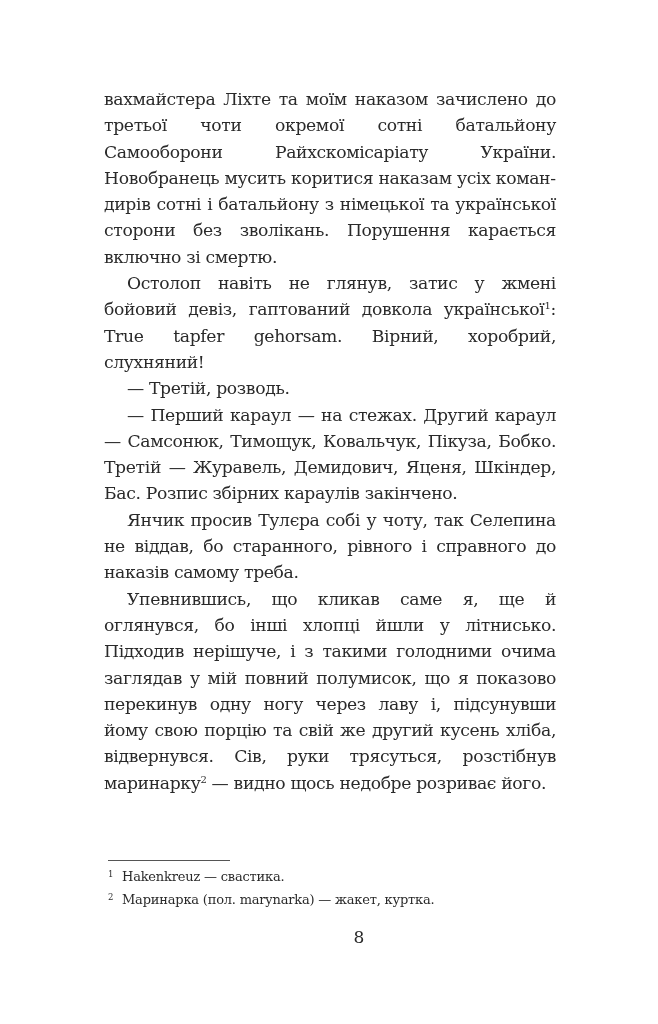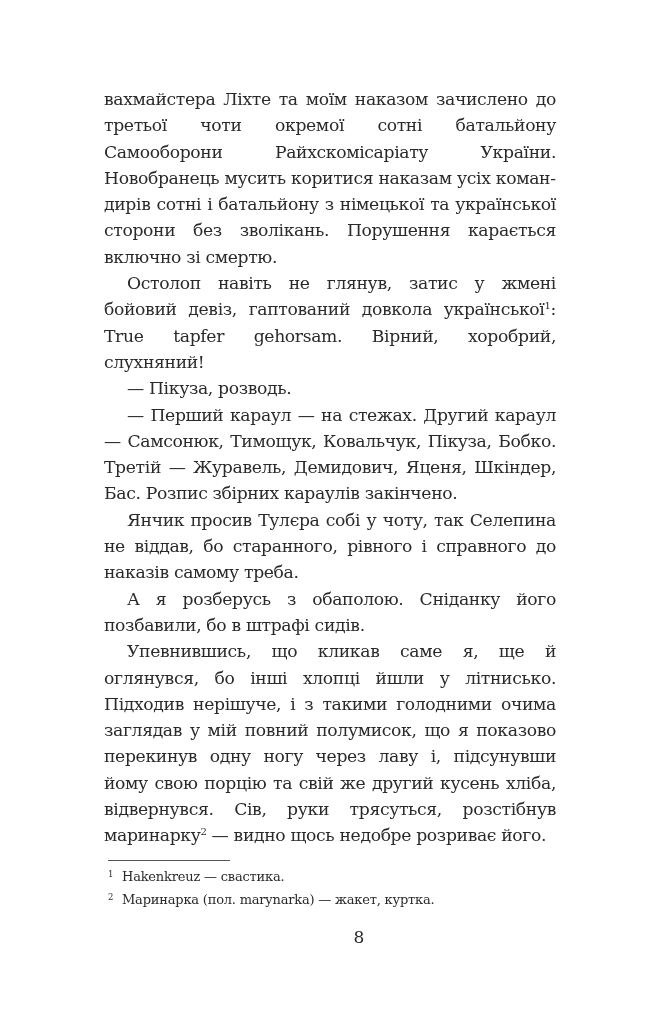--- a/index.html
+++ b/index.html
@@ -78,24 +78,23 @@
       font-size: 17px;
       margin-left: 30px;
     }
   </style>
 </head>
 <body>
 
 <div class="page body-text">
   <p class="para no-indent">вахмайстера Ліхте та моїм наказом зачислено до третьої чоти окремої сотні батальйону Самооборони Райхскомісаріату України. Новобранець мусить коритися наказам усіх коман­дирів сотні і батальйону з німецької та української сторони без зволікань. Порушення карається включно зі смертю.</p>
   <p class="para"><span>Остолоп навіть не глянув, затис у жмені бойовий девіз, гаптований довкола української</span><sup class="fn-ref">1</sup><span>: True tapfer gehorsam. Вірний, хоробрий, слухняний!</span></p>
-  <p class="para">— Пікуза, розводь.</p>
+  <p class="para">— Третій, розводь.</p>
   <p class="para">— Перший караул — на стежах. Другий караул — Самсонюк, Тимощук, Ковальчук, Пікуза, Бобко. Третій — Журавель, Демидович, Яценя, Шкіндер, Бас. Розпис збірних караулів закінчено.</p>
   <p class="para">Янчик просив Тулєра собі у чоту, так Селепина не від­дав, бо старанного, рівного і справного до наказів самому треба.</p>
-  <p class="para">А я розберусь з обаполою. Сніданку його позбавили, бо в штрафі сидів.</p>
   <p class="para"><span>Упевнившись, що кликав саме я, ще й оглянувся, бо інші хлопці йшли у літнисько. Підходив нерішуче, і з такими голодними очима заглядав у мій повний полумисок, що я по­казово перекинув одну ногу через лаву і, підсунувши йому свою порцію та свій же другий кусень хліба, відвернувся. Сів, руки трясуться, розстібнув маринарку</span><sup class="fn-ref">2</sup><span> — видно щось недобре розриває його.</span></p>
 </div>
 
 <div class="fn-rule"></div>
 
 <div class="footnotes">
   <div class="footnote">
     <span class="fn-num">1</span>
     <span>Hakenkreuz — свастика.</span>
   </div>

